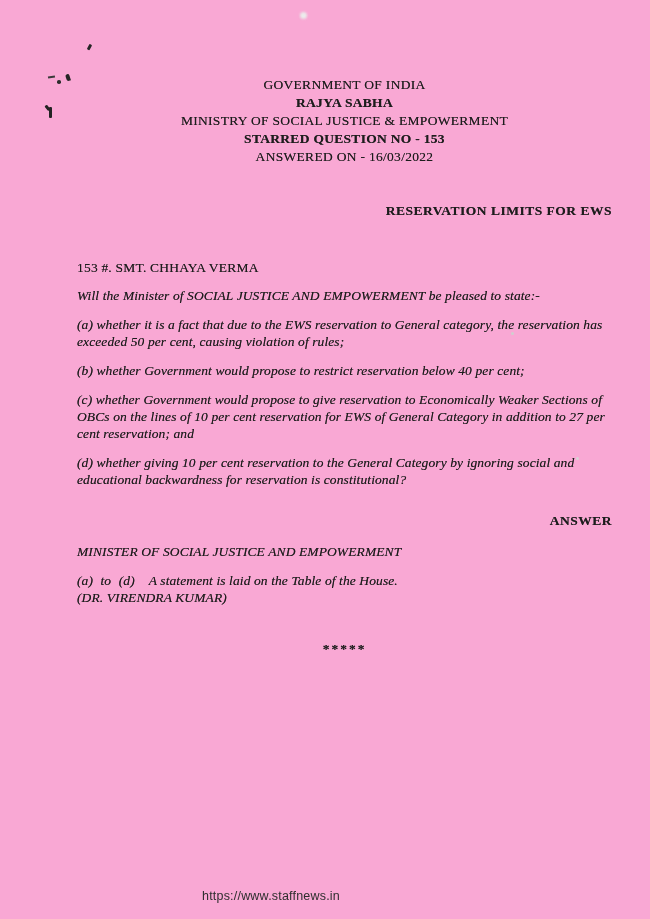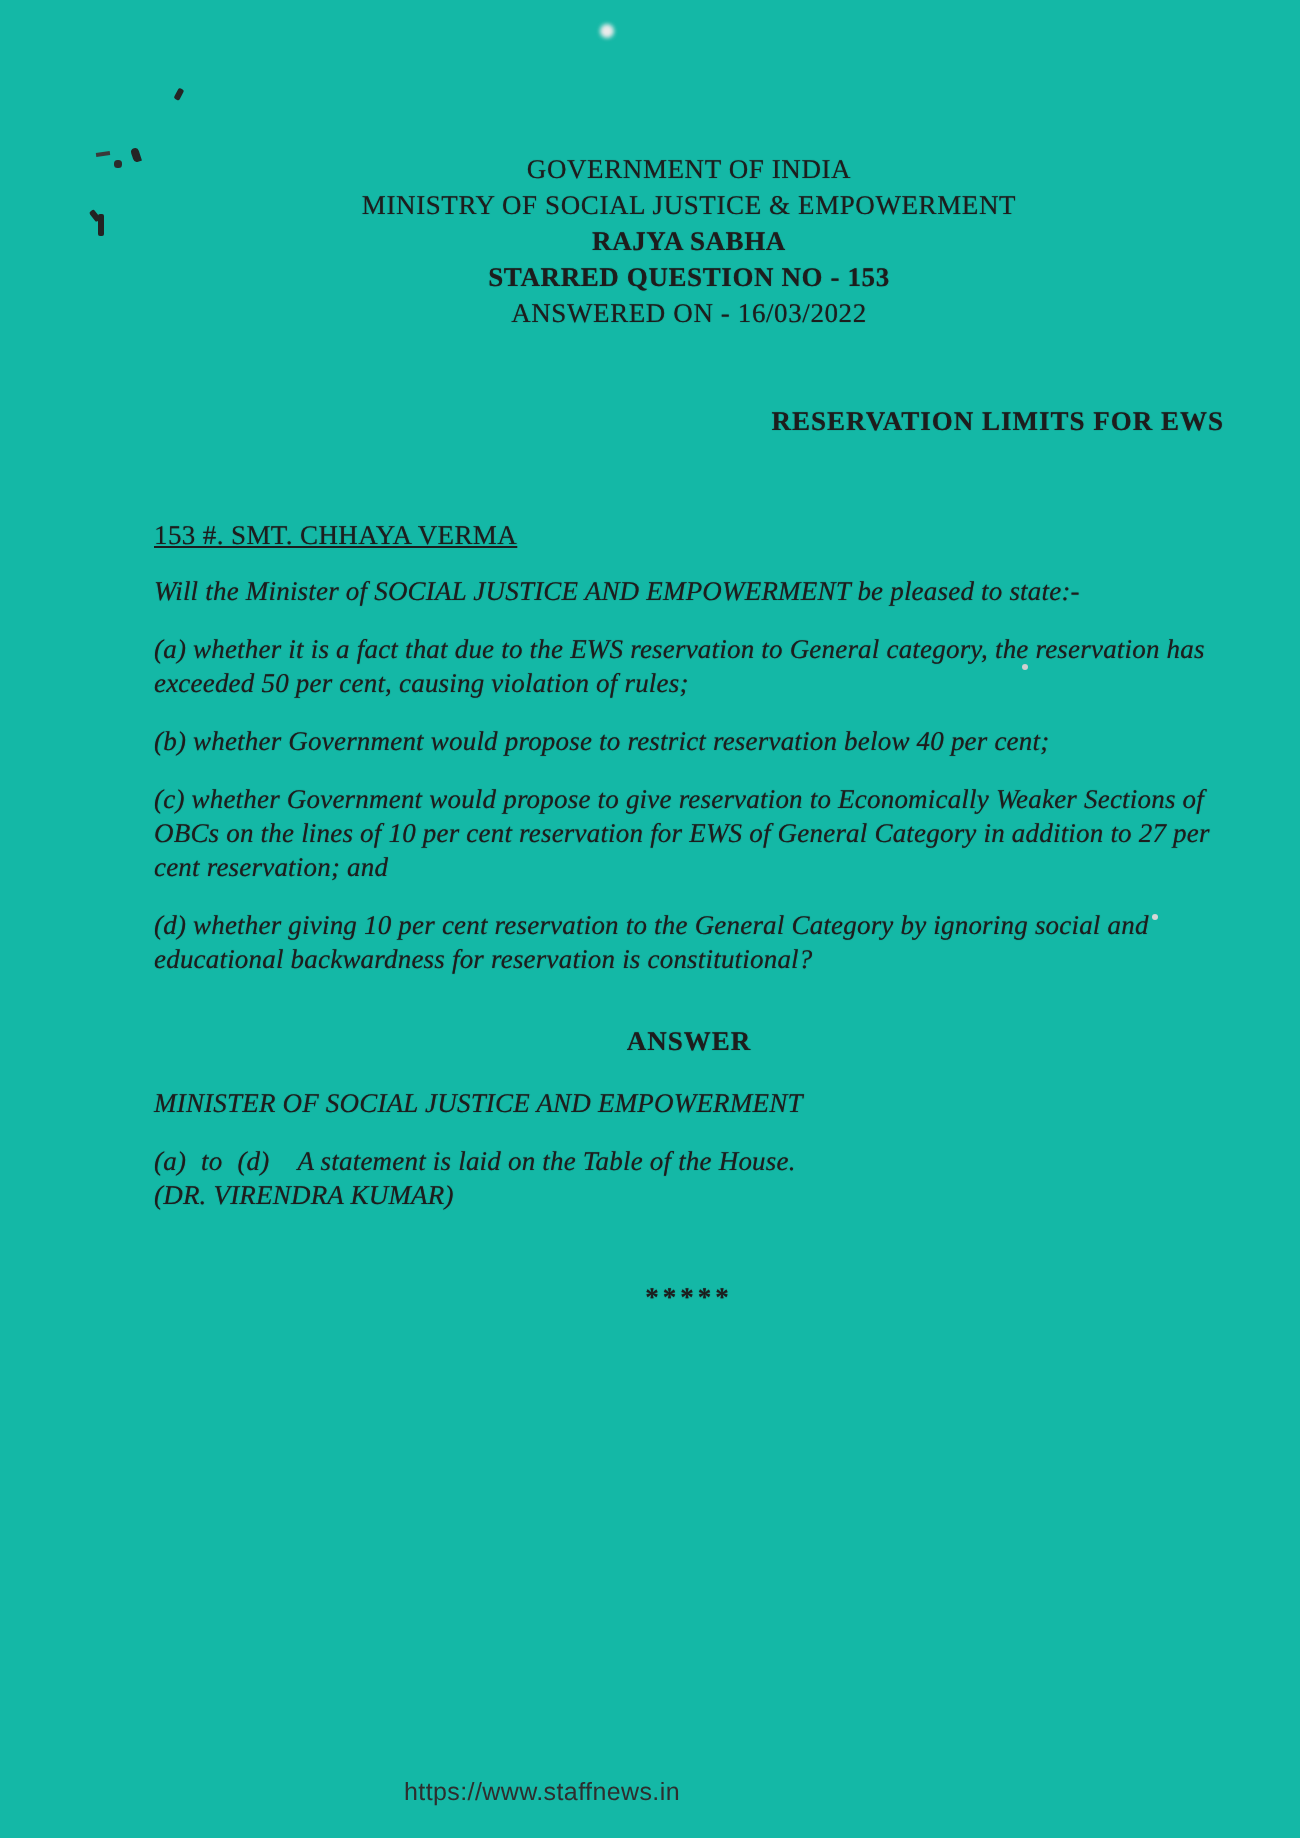--- a/index.html
+++ b/index.html
@@ -4,21 +4,21 @@
 <style>
   html, body {
     margin: 0;
     padding: 0;
     background: #ffffff;
   }
   .page {
     position: relative;
     width: 650px;
     height: 919px;
-    background: #14b8a6;
+    background: #f9a8d4;
     overflow: hidden;
     font-family: "Liberation Serif", serif;
     color: #1d1d1d;
   }
   .scan-text {
     text-shadow: 0 0 0.5px rgba(25,25,25,0.65);
   }
   .content {
     position: absolute;
     left: 77px;
@@ -39,31 +39,30 @@
     font-weight: bold;
     letter-spacing: 0.5px;
     margin-top: 36px;
   }
   .member-line {
     font-size: 13.5px;
     line-height: 17px;
     margin-top: 39px;
     margin-bottom: 11px;
     letter-spacing: 0.2px;
-    text-decoration: underline;
   }
   .para {
     font-size: 13.5px;
     line-height: 17px;
     margin: 0 0 12px 0;
     letter-spacing: 0.1px;
     font-style: italic;
   }
   .answer-heading {
-    text-align: center;
+    text-align: right;
     font-size: 13.5px;
     line-height: 17px;
     font-weight: bold;
     letter-spacing: 0.5px;
     margin-top: 24px;
     margin-bottom: 14px;
   }
   .statement-line { margin-bottom: 0; }
   .statement-label { word-spacing: 4px; }
   .statement-text { margin-left: 14px; }
@@ -139,22 +138,22 @@
     <div class="branch"></div>
   </div>
   <div class="speck speck-faint-top"></div>
   <div class="speck speck-faint-right1"></div>
   <div class="speck speck-faint-right2"></div>
 
   <div class="content scan-text">
 
     <div>
       <div class="hdr-line">GOVERNMENT OF INDIA</div>
+      <div class="hdr-line bold">RAJYA SABHA</div>
       <div class="hdr-line">MINISTRY OF SOCIAL JUSTICE &amp; EMPOWERMENT</div>
-      <div class="hdr-line bold">RAJYA SABHA</div>
       <div class="hdr-line bold">STARRED QUESTION NO - 153</div>
       <div class="hdr-line">ANSWERED ON - 16/03/2022</div>
     </div>
 
     <div class="doc-title">RESERVATION LIMITS FOR EWS</div>
 
     <div>
       <div class="member-line">153 #. SMT. CHHAYA VERMA</div>
       <p class="para">Will the Minister of SOCIAL JUSTICE AND EMPOWERMENT be pleased to state:-</p>
       <p class="para">(a) whether it is a fact that due to the EWS reservation to General category, the reservation has exceeded 50 per cent, causing violation of rules;</p>

